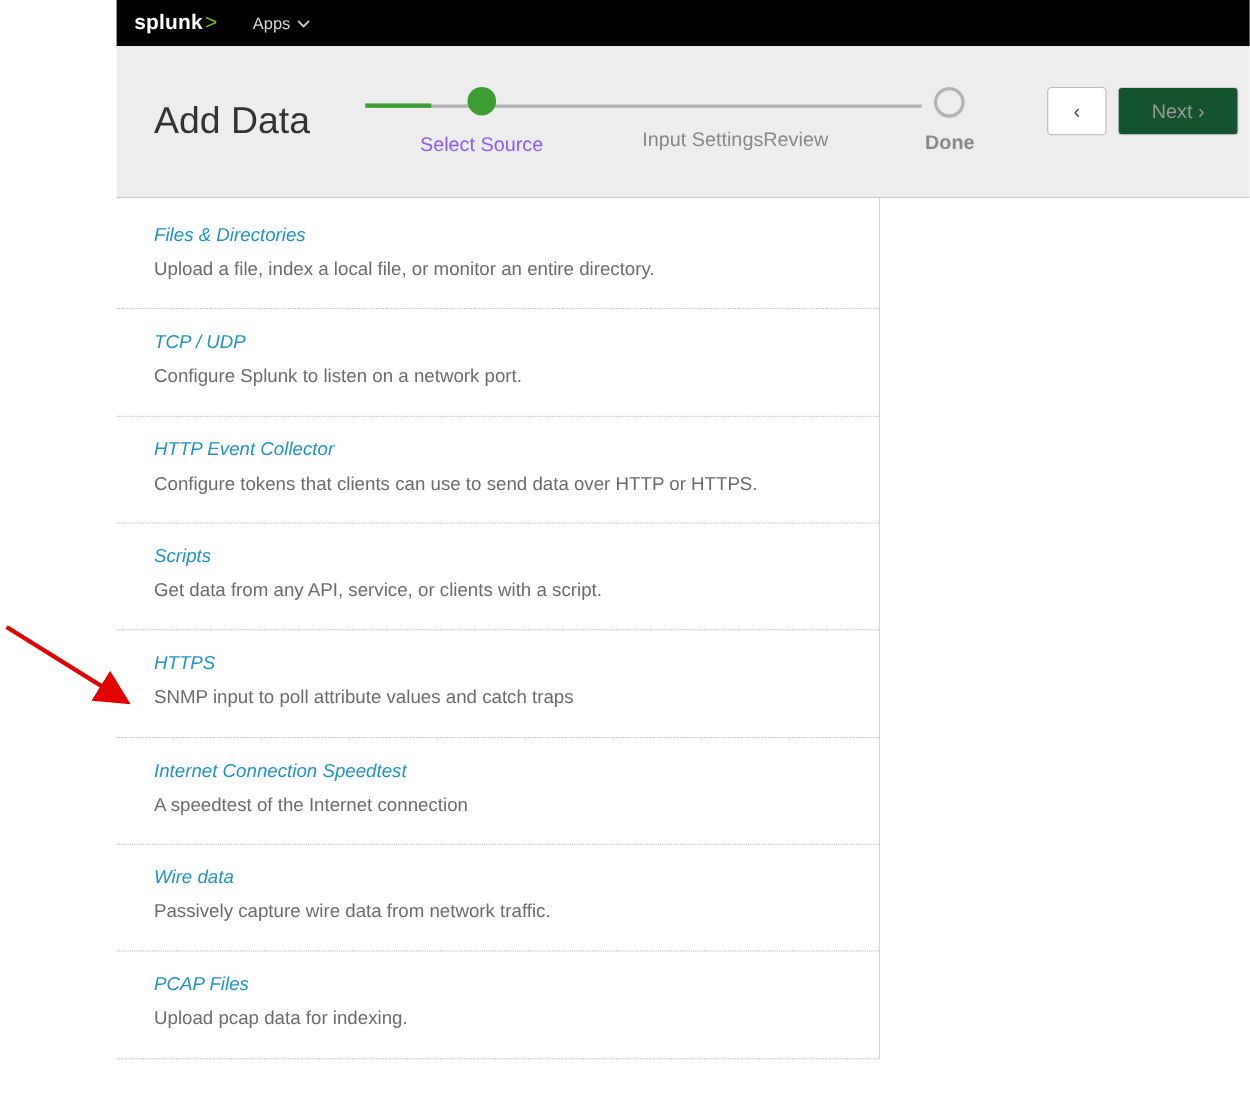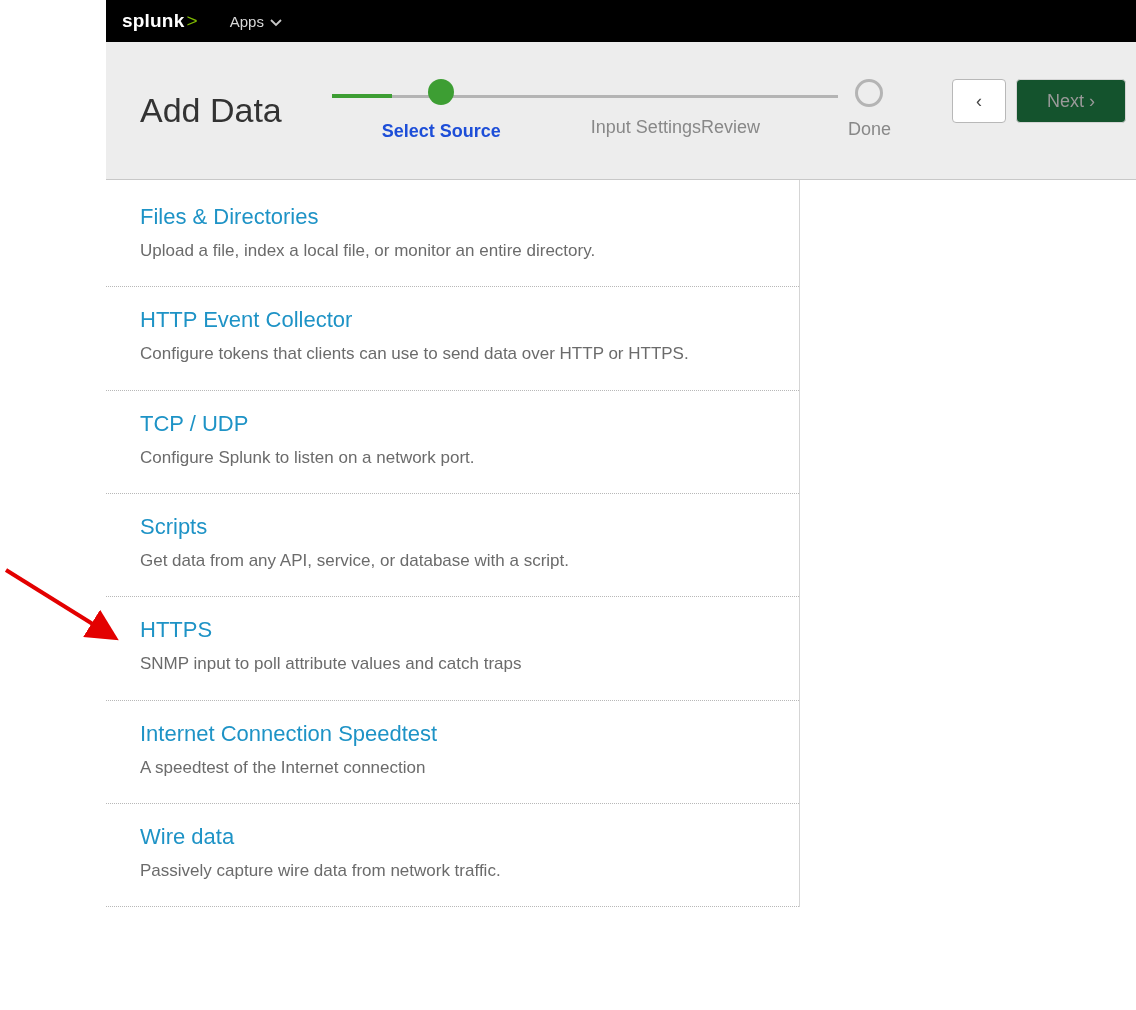--- a/index.html
+++ b/index.html
@@ -113,27 +113,27 @@
       height: 28px;
       background: #ededed;
     }
     .wizard-label {
       margin-top: 16px;
       font-size: 18px;
       color: #888888;
       white-space: nowrap;
     }
     .wizard-label.active {
-      color: #1d4ed8;
-      font-weight: 700;
+      color: #8b5cf6;
+      font-weight: 400;
     }
     .step-1 { margin-left: 50px; }
     .step-2 { margin-left: 90px; }
     .step-3 { }
-    .step-4 { margin-left: 88px; }
+    .step-4 { margin-left: 88px; font-weight: bold; }
     .nav-buttons {
       display: flex;
       gap: 10px;
       margin-right: 10px;
       margin-left: auto;
     }
     .nav-btn {
       height: 44px;
       border-radius: 4px;
       font-size: 18px;
@@ -165,23 +165,24 @@
     .source-item {
       padding: 20px 34px 22px 34px;
       border-bottom: 1px dotted #b8b8b8;
       cursor: pointer;
     }
     .source-item:first-child {
       padding-top: 24px;
     }
     .source-title {
       color: #1e93c6;
-      font-size: 22px;
+      font-size: 17px;
       font-weight: 400;
       margin-bottom: 8px;
+      font-style: italic;
     }
     .source-desc {
       color: #6b6b6b;
       font-size: 17px;
       line-height: 1.55;
     }
     .arrow-annotation {
       position: absolute;
       left: 0;
       top: 560px;
@@ -241,42 +242,46 @@
     </div>
   </div>
 </div>
 
 <div class="source-list">
   <div class="source-item">
     <div class="source-title">Files &amp; Directories</div>
     <div class="source-desc">Upload a file, index a local file, or monitor an entire directory.</div>
   </div>
   <div class="source-item">
+    <div class="source-title">TCP / UDP</div>
+    <div class="source-desc">Configure Splunk to listen on a network port.</div>
+  </div>
+  <div class="source-item">
     <div class="source-title">HTTP Event Collector</div>
     <div class="source-desc">Configure tokens that clients can use to send data over HTTP or HTTPS.</div>
   </div>
   <div class="source-item">
-    <div class="source-title">TCP / UDP</div>
-    <div class="source-desc">Configure Splunk to listen on a network port.</div>
-  </div>
-  <div class="source-item">
     <div class="source-title">Scripts</div>
-    <div class="source-desc">Get data from any API, service, or database with a script.</div>
+    <div class="source-desc">Get data from any API, service, or clients with a script.</div>
   </div>
   <div class="source-item">
     <div class="source-title">HTTPS</div>
     <div class="source-desc">SNMP input to poll attribute values and catch traps</div>
   </div>
   <div class="source-item">
     <div class="source-title">Internet Connection Speedtest</div>
     <div class="source-desc">A speedtest of the Internet connection</div>
   </div>
   <div class="source-item">
     <div class="source-title">Wire data</div>
     <div class="source-desc">Passively capture wire data from network traffic.</div>
+  </div>
+  <div class="source-item">
+    <div class="source-title">PCAP Files</div>
+    <div class="source-desc">Upload pcap data for indexing.</div>
   </div>
 </div>
 
 <svg class="arrow-annotation" viewBox="0 0 130 90">
   <defs>
     <marker id="arrowhead" markerWidth="8" markerHeight="8" refX="6" refY="4" orient="auto">
       <polygon points="0 0, 8 4, 0 8" fill="#e30000"></polygon>
     </marker>
   </defs>
   <line x1="6" y1="10" x2="112" y2="76" stroke="#e30000" stroke-width="4" marker-end="url(#arrowhead)"></line>

